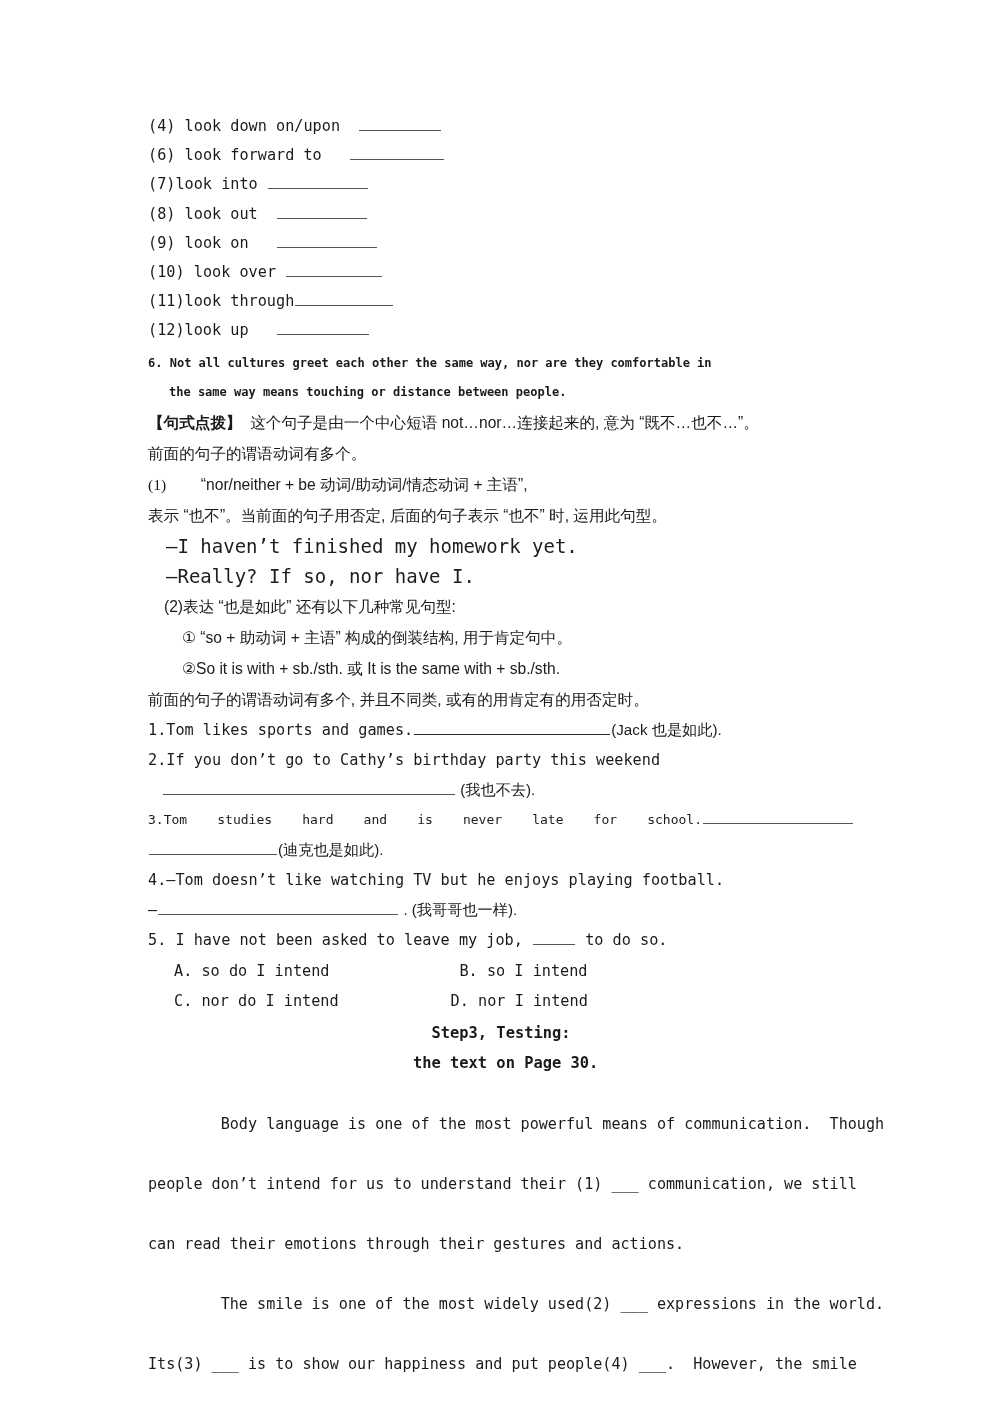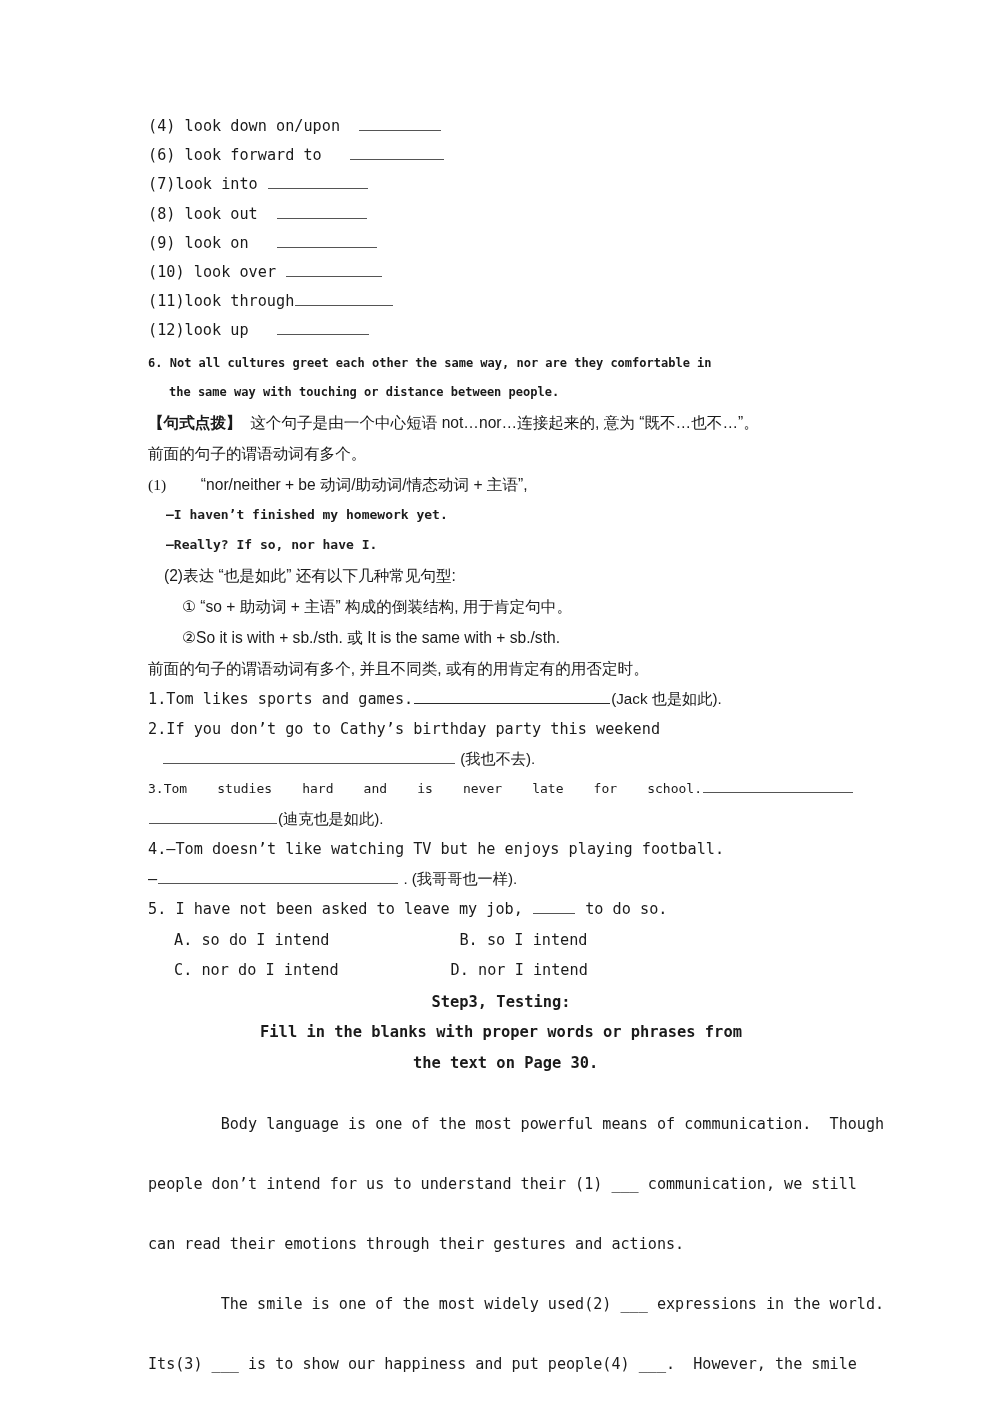--- a/index.html
+++ b/index.html
@@ -26,26 +26,25 @@
   .content {
     position: absolute;
     left: 148px;
     top: 112px;
     width: 706px;
   }
 
   
   .ln {
     font-family: "DejaVu Sans Mono", "Liberation Mono", monospace;
-    font-size: 13px;
+    font-size: 19px;
     line-height: 29px;
     white-space: pre;
     letter-spacing: 0px;
     color: #1d1d1d;
-    font-weight: bold;
   }
   .blank {
     display: inline-block;
     border-bottom: 1.1px solid #555;
     height: 0.82em;
     vertical-align: baseline;
     margin: 0 1px;
   }
   .blank-thick {
     border-bottom: 1.6px solid #2a2a2a;
@@ -138,28 +137,29 @@
 
       <div class="phrase-row"><span>(10)</span> <span>look over</span> <span class="blank" style="width:96px"></span></div>
 
       <div class="phrase-row"><span>(11)</span><span>look through</span><span class="blank" style="width:98px"></span></div>
 
       <div class="phrase-row"><span>(12)</span><span>look up</span>   <span class="blank" style="width:92px"></span></div>
     </div>
 
     <div style="margin-top:3px;">
       <div class="head6"><span>6.</span> <span>Not all cultures greet each other the same way, nor are they comfortable in</span></div>
-      <div class="head6" style="padding-left:21px;"><span>the same way with touching or distance between people.</span></div>
+      <div class="head6" style="padding-left:21px;"><span>the same way means touching or distance between people.</span></div>
     </div>
 
     <div class="tip-block">
       <div class="tip-line"><span class="tip-label">【句式点拨】</span><span>  这个句子是由一个中心短语 not…nor…连接起来的, 意为 “既不…也不…”。</span></div>
       <div class="tip-line"><span>前面的句子的谓语动词有多个。</span></div>
 
       <div class="tip-line"><span class="serifi">(1)</span><span class="sp-l"></span><span>  “nor/neither + be 动词/助动词/情态动词 + 主语”,</span></div>
+      <div class="tip-line"><span>表示 “也不”。当前面的句子用否定, 后面的句子表示 “也不” 时, 运用此句型。</span></div>
 
       <div class="ln" style="padding-left:18px; line-height:30px;"><span>—I haven’t finished my homework yet.</span></div>
       <div class="ln" style="padding-left:18px; line-height:30px;"><span>—Really? If so, nor have I.</span></div>
 
       <div class="tip-line" style="padding-left:16px;"><span>(2)表达 “也是如此” 还有以下几种常见句型:</span></div>
       <div class="tip-line" style="padding-left:34px;"><span>① “so + 助动词 + 主语” 构成的倒装结构, 用于肯定句中。</span></div>
       <div class="tip-line" style="padding-left:34px;"><span>②So it is with + sb./sth. 或 It is the same with + sb./sth.</span></div>
       <div class="tip-line"><span>前面的句子的谓语动词有多个, 并且不同类, 或有的用肯定有的用否定时。</span></div>
     </div>
 
@@ -178,21 +178,20 @@
 
       <div class="ex-line" style="line-height:31px;"><span>5.</span><span> I have not been asked to leave my job, </span><span class="blank" style="width:42px"></span><span> to do so.</span></div>
 
       <div class="ex-line" style="padding-left:26px; line-height:30px;"><span><span>A.</span> <span>so do I intend</span></span><span style="display:inline-block;width:130px"></span><span><span>B.</span> <span>so I intend</span></span></div>
 
       <div class="ex-line" style="padding-left:26px; line-height:30px;"><span><span>C.</span> <span>nor do I intend</span></span><span style="display:inline-block;width:112px"></span><span><span>D.</span> <span>nor I intend</span></span></div>
     </div>
 
     <div style="margin-top:2px;">
       <div class="step-head">Step3, Testing:</div>
-      <div class="step-head" style="line-height:31px;">Fill in the blanks with proper words or phrases from</div>
       <div class="step-head" style="line-height:31px;"> the text on Page 30.</div>
     </div>
 
     <div style="margin-top:4px;">
       <div class="passage">        Body language is one of the most powerful means of communication.  Though</div>
       <div class="passage">people don’t intend for us to understand their (1) ___ communication, we still</div>
       <div class="passage">can read their emotions through their gestures and actions.</div>
       <div class="passage">        The smile is one of the most widely used(2) ___ expressions in the world.</div>
       <div class="passage">Its(3) ___ is to show our happiness and put people(4) ___.  However, the smile</div>
     </div>

